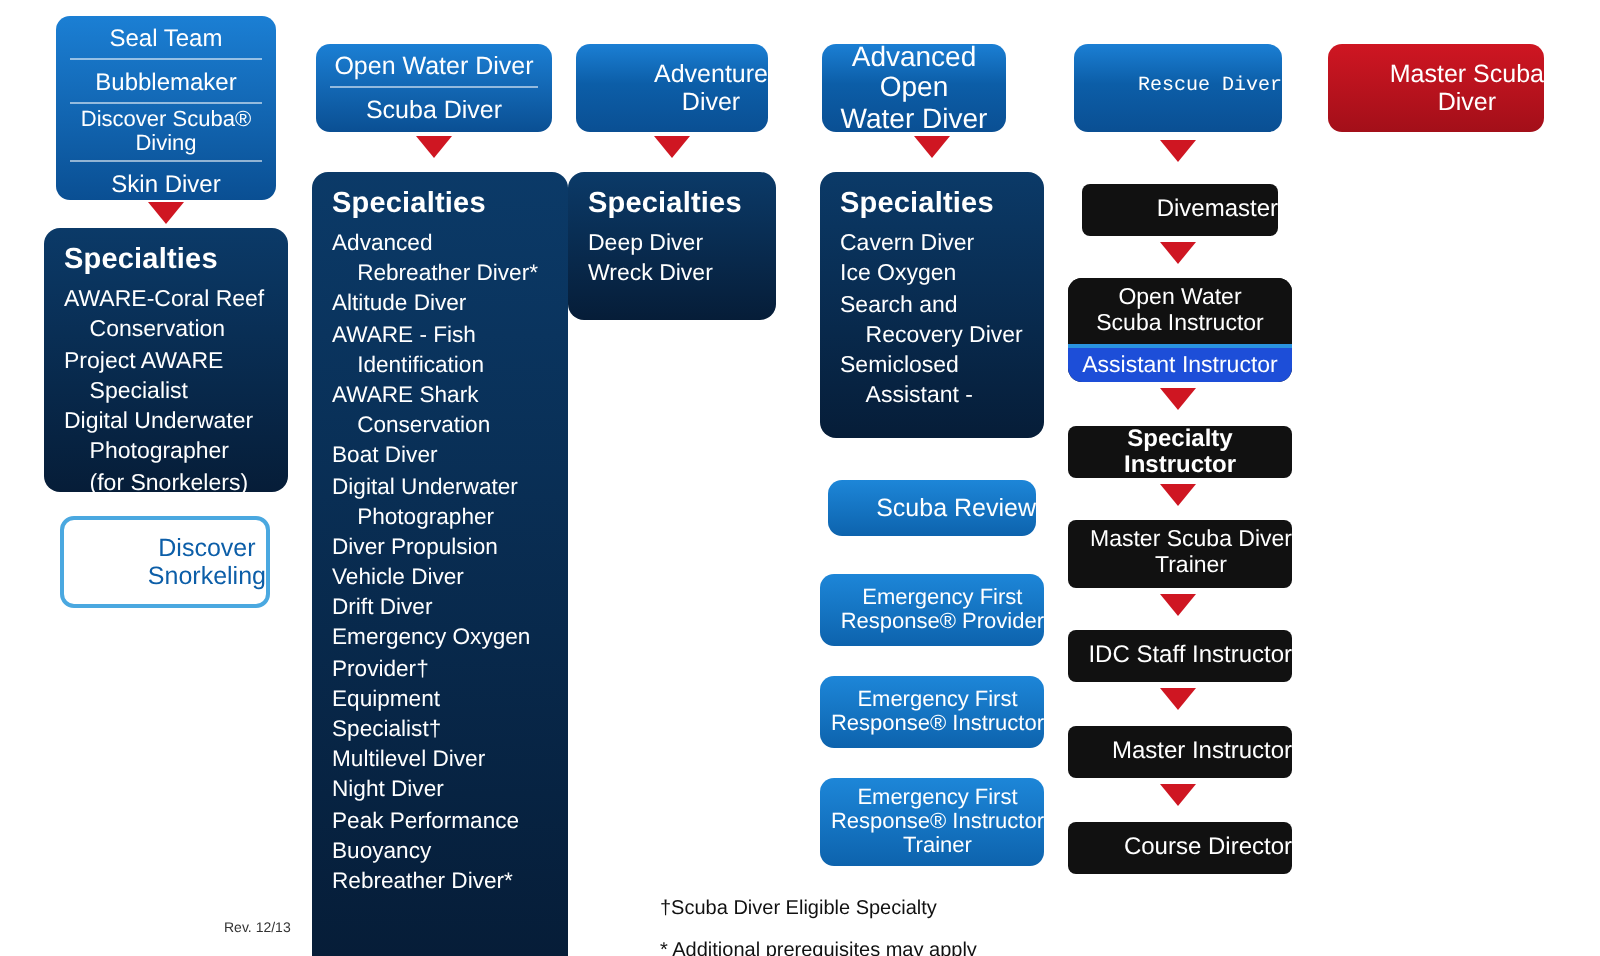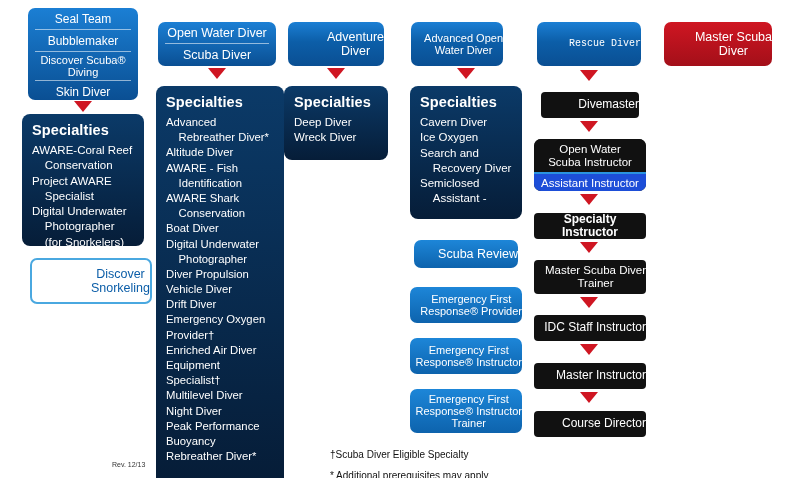--- a/index.html
+++ b/index.html
@@ -156,21 +156,21 @@
       <div>AWARE-Coral Reef</div>
       <div>    Conservation</div>
       <div>Project AWARE</div>
       <div>    Specialist</div>
       <div>Digital Underwater</div>
       <div>    Photographer</div>
       <div>    (for Snorkelers)</div>
     </div>
   </div>
 
-  <div class="node white-node rounded" style="left:30px; top:258px; width:122px; height:46px; font-size:12.5px; white-space:pre-line;">
+  <div class="node white-node rounded" style="left:30px; top:258px; width:105px; height:46px; font-size:12.5px; white-space:pre-line;">
     <span style="white-space:pre-line;">Discover
 Snorkeling</span>
   </div>
 
   <div class="stack-box" style="left:158px; top:22px; width:118px; height:44px;">
     <div class="stack-row t13" style="height:21px;">
       <span>Open Water Diver</span>
     </div>
     <div class="divider-line"></div>
     <div class="stack-row t13" style="height:21px;">
@@ -189,21 +189,20 @@
       <div>AWARE - Fish</div>
       <div>    Identification</div>
       <div>AWARE Shark</div>
       <div>    Conservation</div>
       <div>Boat Diver</div>
       <div>Digital Underwater</div>
       <div>    Photographer</div>
       <div>Diver Propulsion Vehicle Diver</div>
       <div>Drift Diver</div>
       <div>Emergency Oxygen Provider†</div>
-      <div>Enriched Air Diver</div>
       <div>Equipment Specialist†</div>
       <div>Multilevel Diver</div>
       <div>Night Diver</div>
       <div>Peak Performance Buoyancy</div>
       <div>Rebreather Diver*</div>
 
     </div>
   </div>
 
   <div class="rev" style="left:112px; top:461px;">Rev. 12/13</div>
@@ -216,21 +215,21 @@
   <div class="arrow-down" style="left:327px; top:68px;"></div>
 
   <div class="panel" style="left:284px; top:86px; width:104px; height:74px;">
     <div class="panel-title">Specialties</div>
     <div class="panel-list">
       <div>Deep Diver</div>
       <div>Wreck Diver</div>
     </div>
   </div>
 
-  <div class="node blue-grad rounded" style="left:411px; top:22px; width:92px; height:44px; font-size:11px; white-space:pre-line;">
+  <div class="node blue-grad rounded" style="left:411px; top:22px; width:92px; height:44px; font-size:14px; white-space:pre-line;">
     <span style="white-space:pre-line;">Advanced Open
 Water Diver</span>
   </div>
 
   <div class="arrow-down" style="left:457px; top:68px;"></div>
 
   <div class="panel" style="left:410px; top:86px; width:112px; height:133px;">
     <div class="panel-title">Specialties</div>
     <div class="panel-list">
       <div>Cavern Diver</div>

